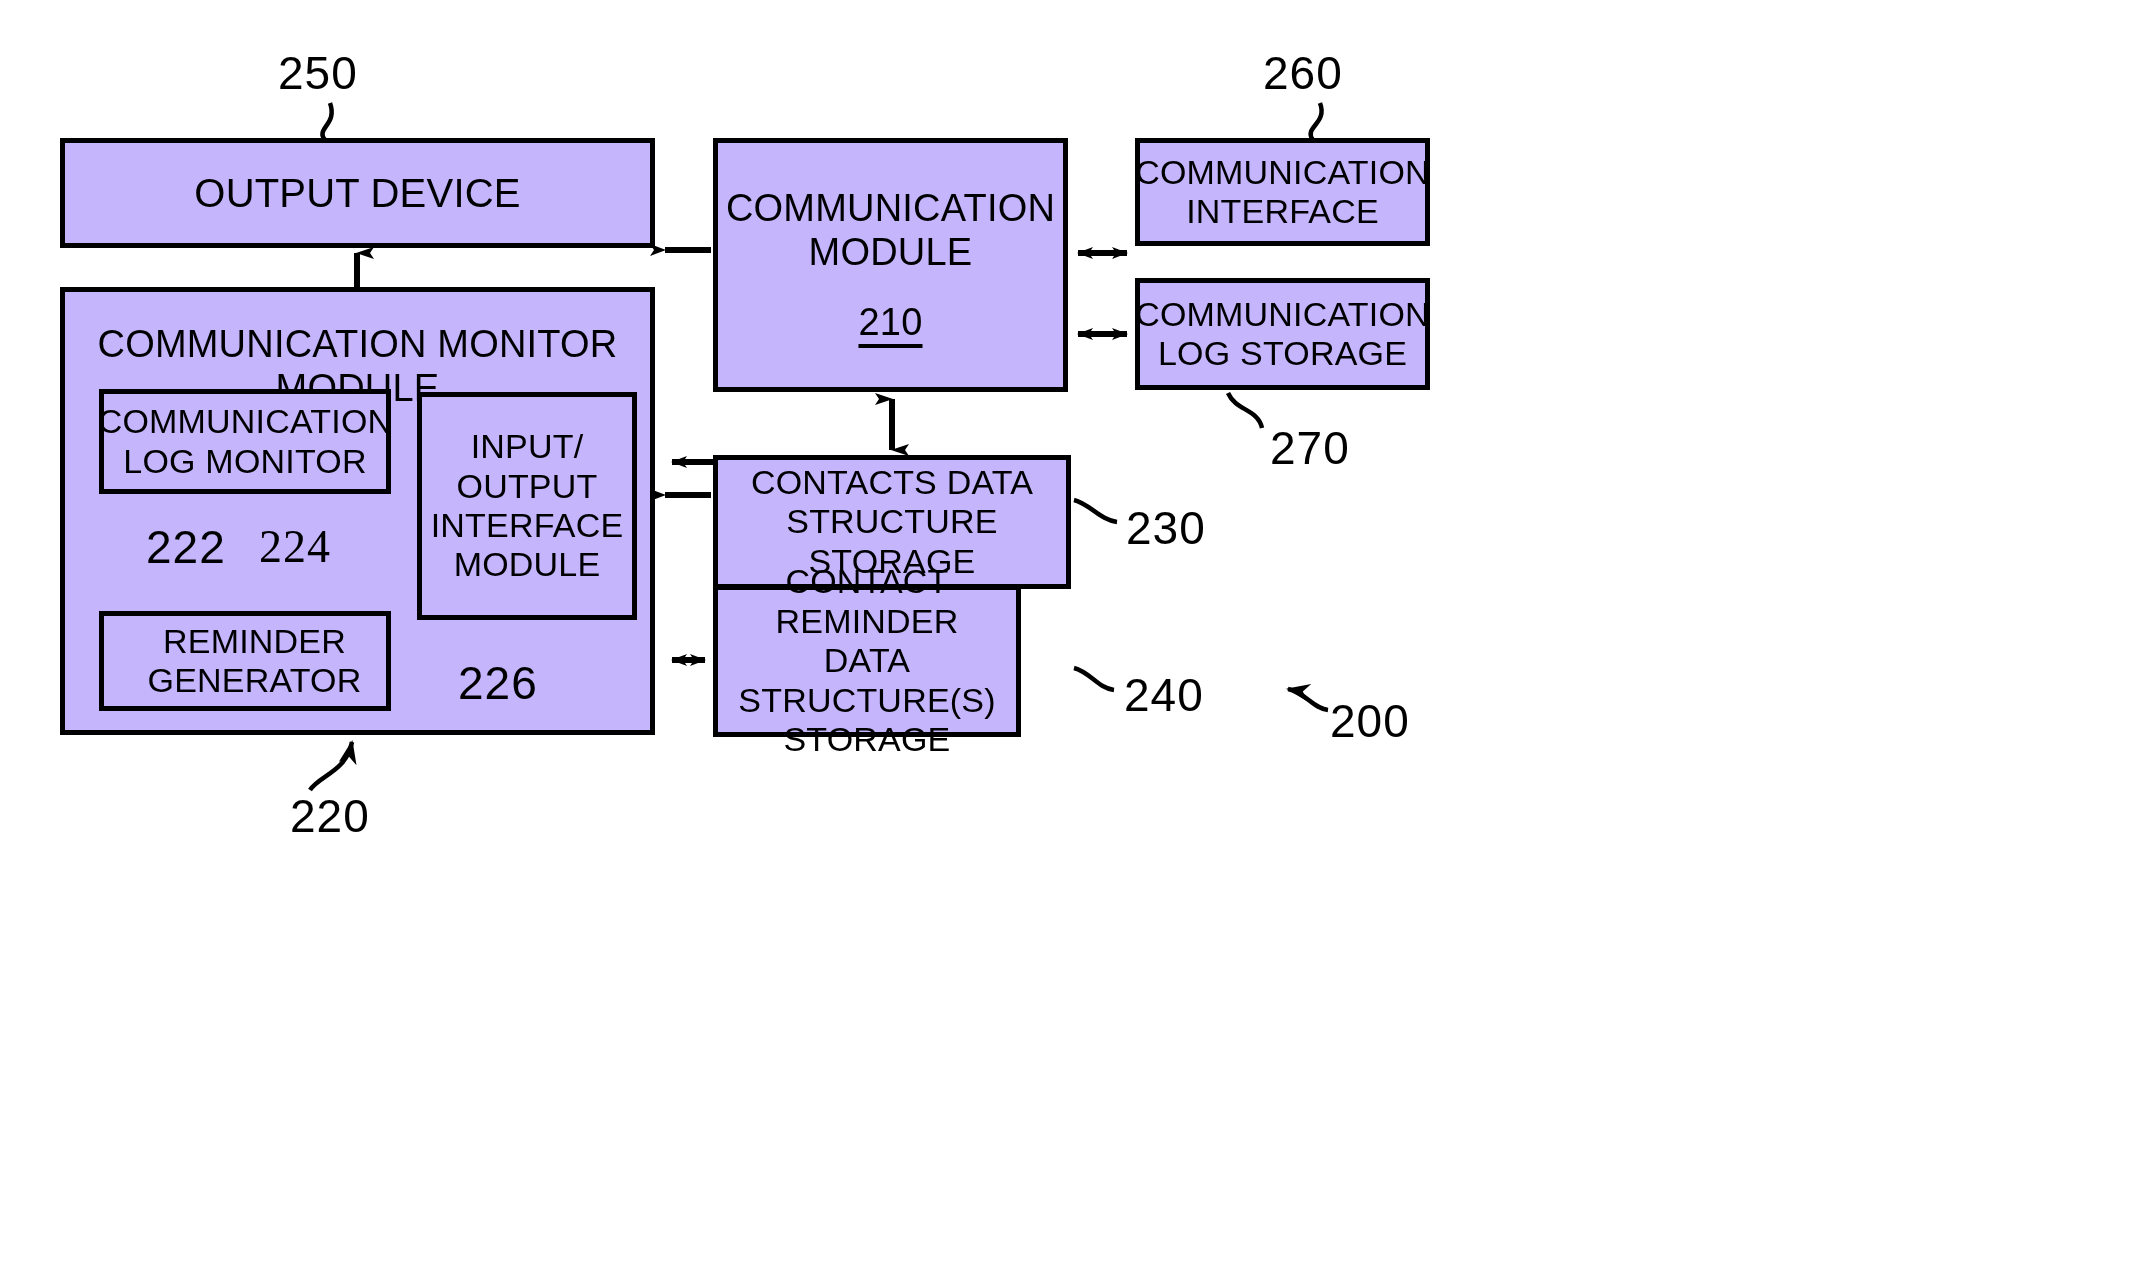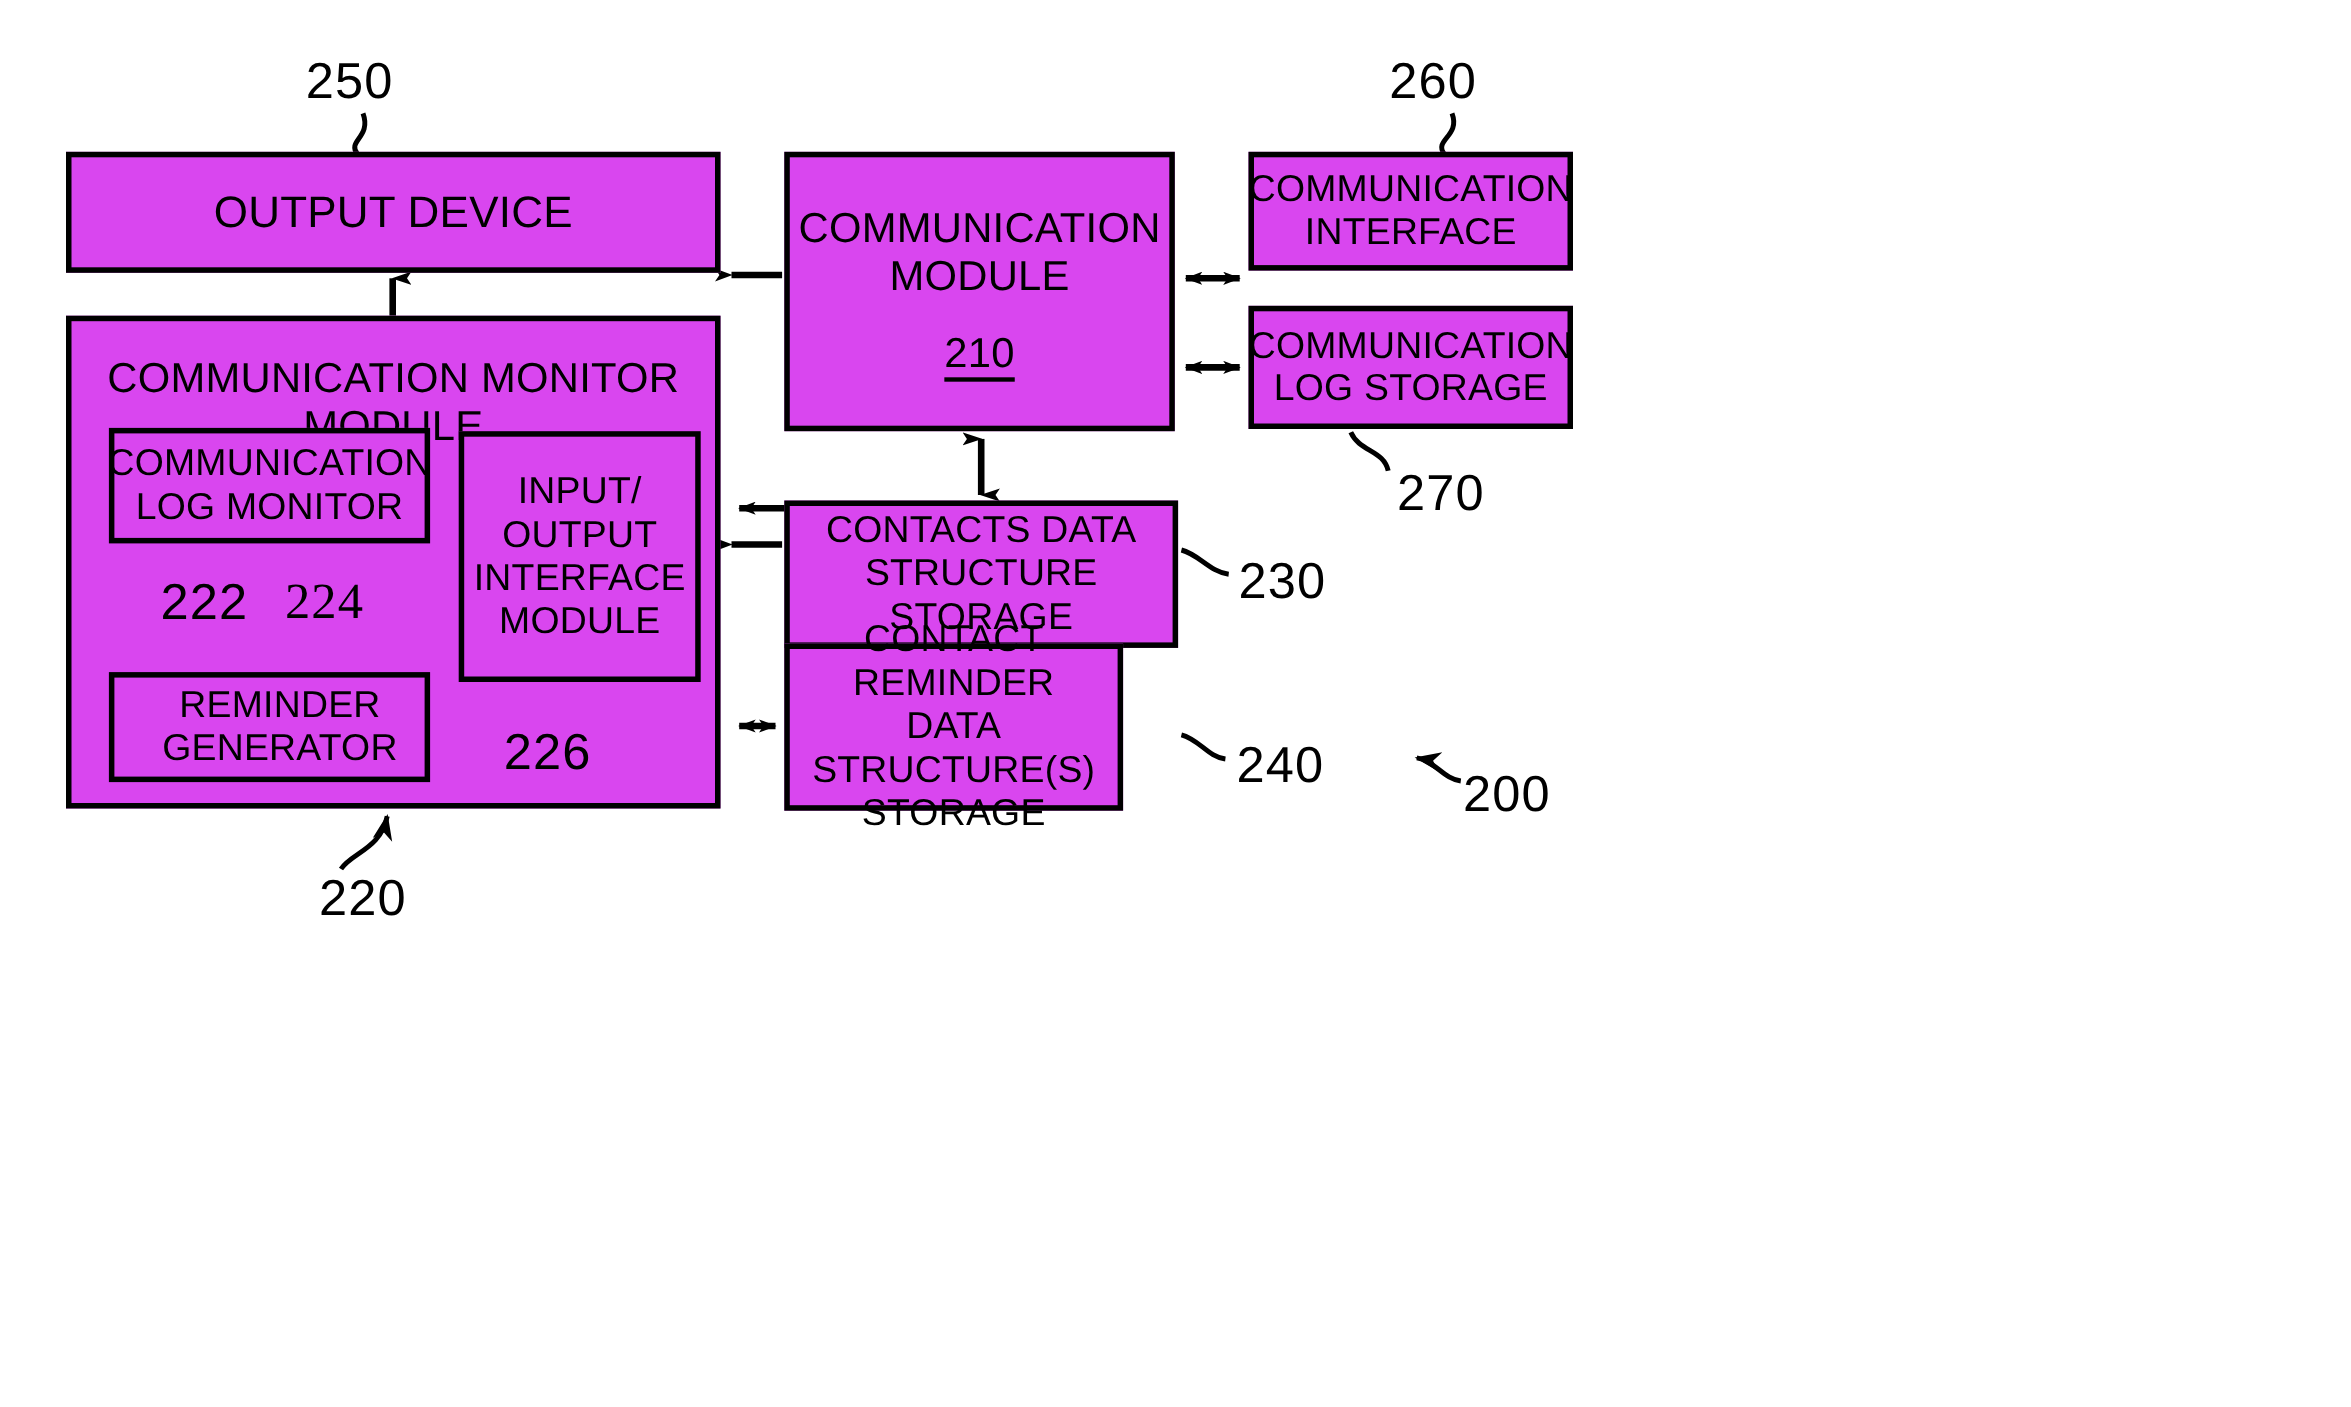--- a/index.html
+++ b/index.html
@@ -22,21 +22,21 @@
     position: absolute;
     left: 0;
     top: 0;
     width: 2137px;
     height: 1279px;
   }
   .box {
     position: absolute;
     box-sizing: border-box;
     border: 5px solid #000000;
-    background: #d946ef;
+    background: #c4b5fd;
     display: flex;
     align-items: center;
     justify-content: center;
     text-align: center;
     color: #000000;
     line-height: 1.16;
     letter-spacing: 0.2px;
     font-weight: 400;
   }
   .box-label {

